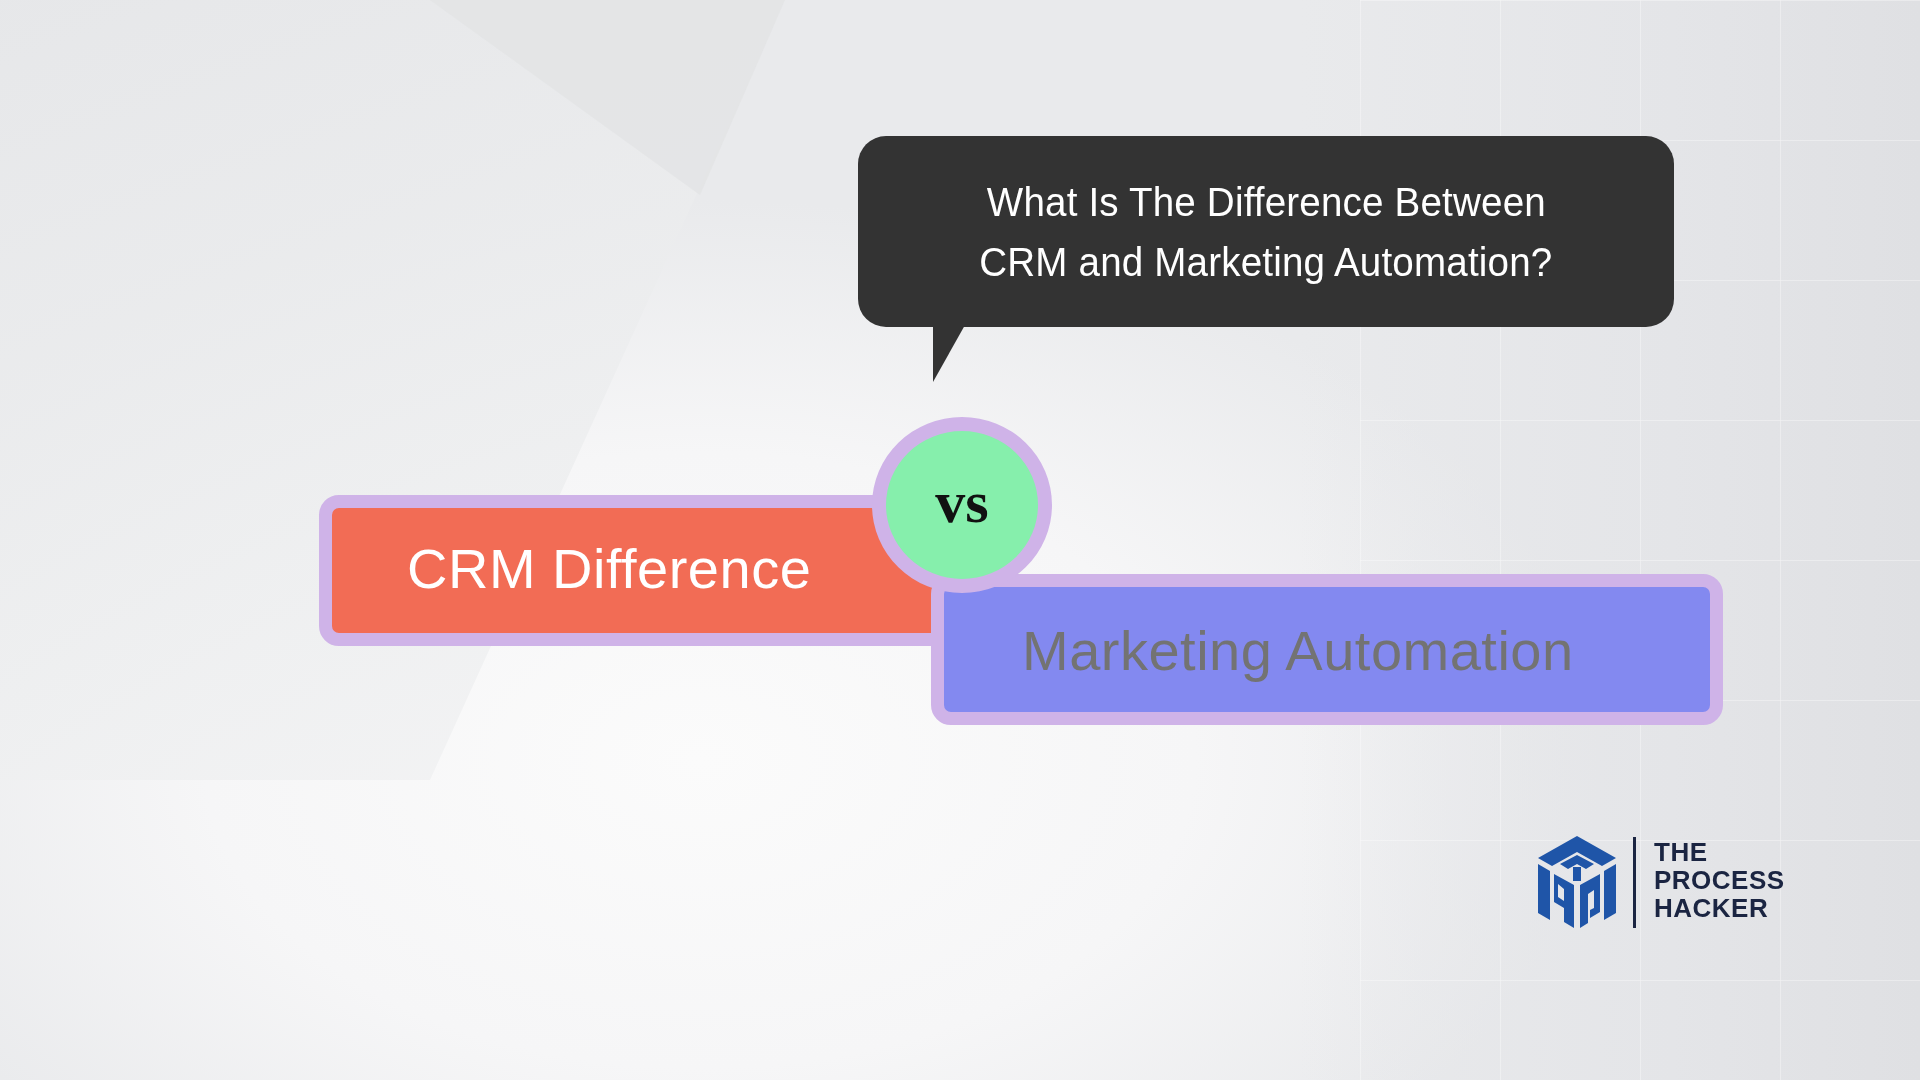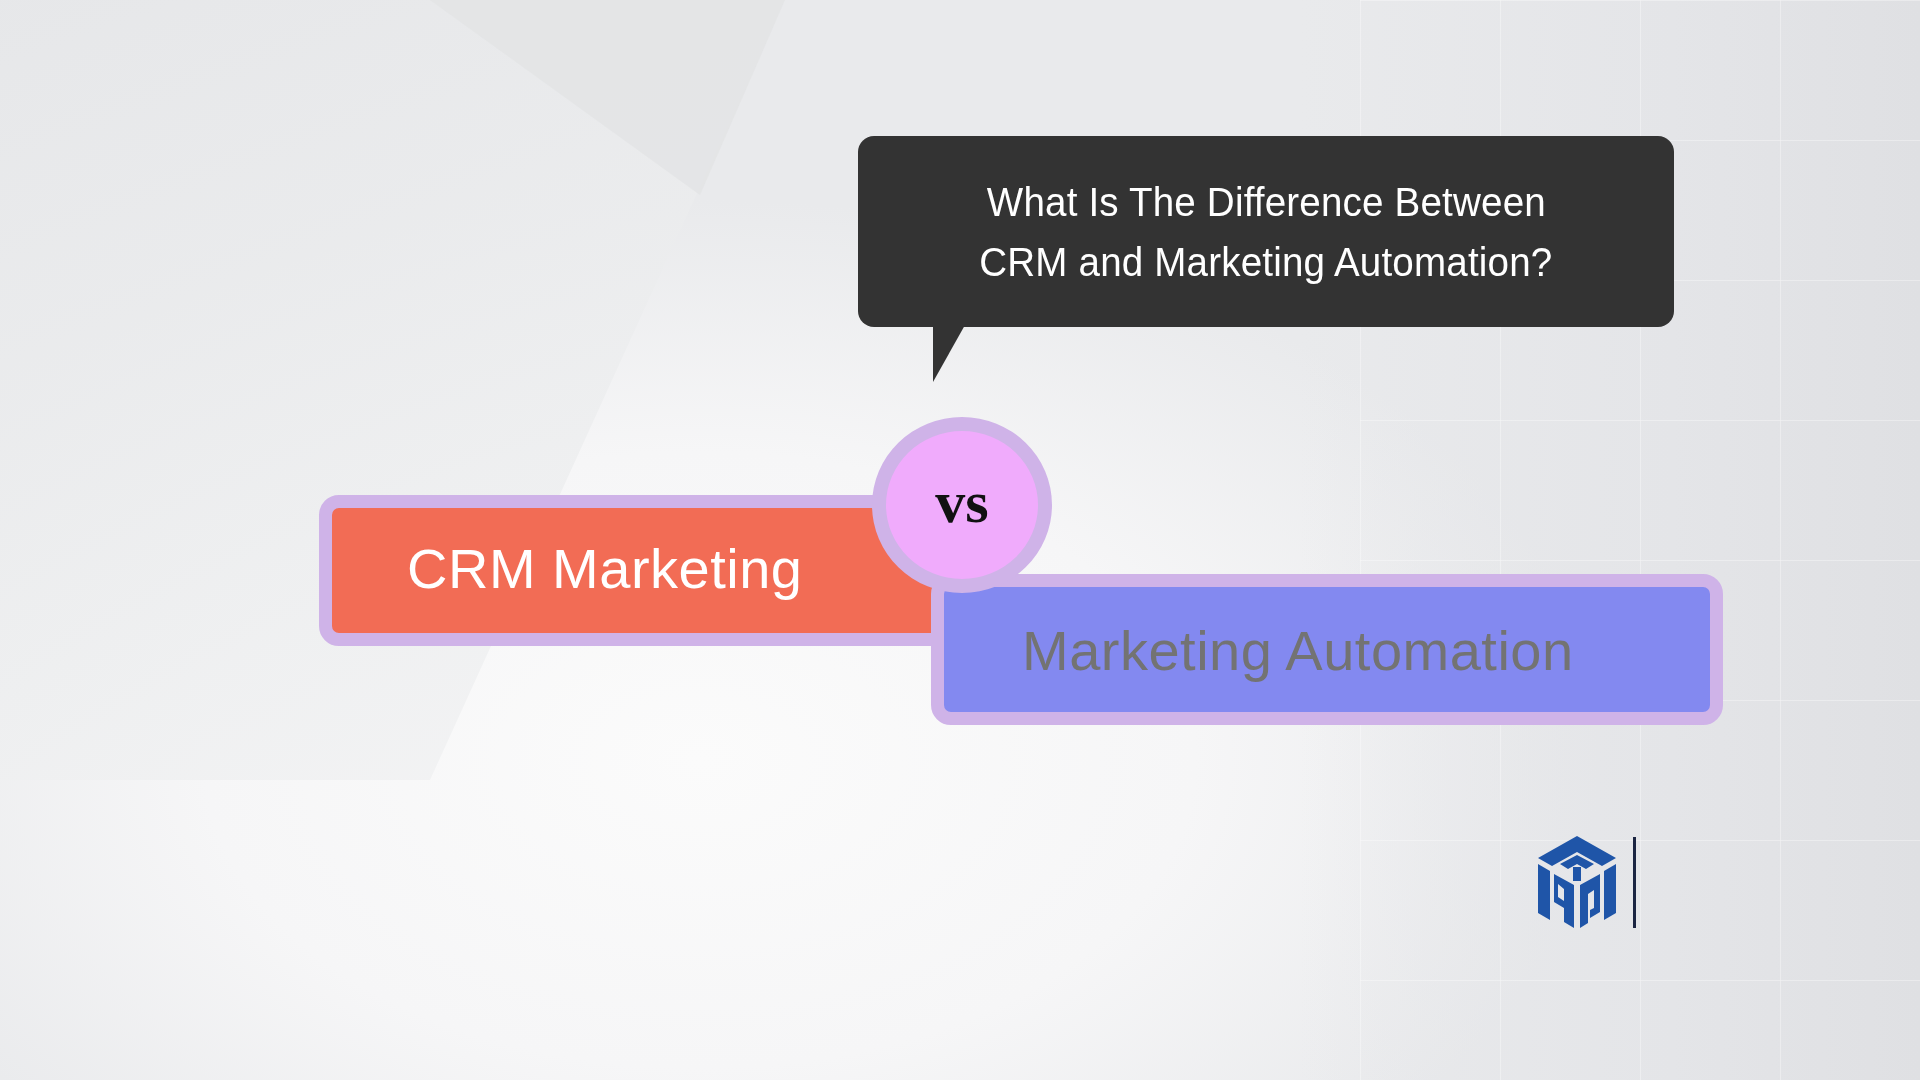--- a/index.html
+++ b/index.html
@@ -32,21 +32,21 @@
     position: absolute; top: 0; right: 0; width: 560px; height: 1080px;
     background-image:
       linear-gradient(to right, rgba(255,255,255,0.55) 1px, transparent 1px),
       linear-gradient(to bottom, rgba(255,255,255,0.55) 1px, transparent 1px);
     background-size: 140px 140px;
     opacity: 0.6;
   }
 
   .bubble {
     position: absolute; left: 858px; top: 136px; width: 816px; height: 191px;
-    background: #333333; border-radius: 16px;
+    background: #333333; border-radius: 28px;
     display: flex; flex-direction: column; justify-content: center; align-items: center;
   }
   .bubble-tail {
     position: absolute; left: 933px; top: 325px; width: 32px; height: 57px;
     background: #333333;
     clip-path: polygon(0 0, 100% 0, 0 100%);
   }
   .bubble-line {
     color: #ffffff; font-size: 41px; line-height: 60px; white-space: nowrap;
     font-family: "Liberation Sans", sans-serif;
@@ -72,21 +72,21 @@
   }
   .mkt-text {
     position: absolute; left: 1022px; top: 619px;
     color: #737373; font-size: 56px; line-height: 64px; white-space: nowrap;
     letter-spacing: 0.5px;
   }
 
   .vs-circle {
     position: absolute; left: 872px; top: 417px; width: 180px; height: 176px;
     box-sizing: border-box; border: 14px solid #cfb3e8; border-radius: 50%;
-    background: #f0abfc;
+    background: #86efac;
     display: flex; align-items: center; justify-content: center;
   }
   .vs-text {
     font-family: "Liberation Serif", "DejaVu Serif", serif; font-weight: bold;
     font-size: 60px; color: #111111; line-height: 1; margin-top: -6px;
   }
 
   .logo {
     position: absolute; left: 1536px; top: 834px; width: 250px; height: 98px;
   }
@@ -110,21 +110,21 @@
 <div class="bg-right"></div>
 <div class="bg-grid"></div>
 
 <div class="bubble">
   <div class="bubble-line">What Is The Difference Between</div>
   <div class="bubble-line">CRM and Marketing Automation?</div>
 </div>
 <div class="bubble-tail"></div>
 
 <div class="crm-box"></div>
-<div class="crm-text">CRM Marketing</div>
+<div class="crm-text">CRM Difference</div>
 
 <div class="mkt-box"></div>
 <div class="mkt-text">Marketing Automation</div>
 
 <div class="vs-circle">
   <span class="vs-text">vs</span>
 </div>
 
 <div class="logo">
   <svg class="logo-cube" viewBox="0 0 82 96" xmlns="http://www.w3.org/2000/svg">
@@ -135,13 +135,18 @@
       <rect x="37" y="33" width="8" height="14"></rect>
 
       <path d="M2 30 L14 37 L14 86 L2 79 Z"></path>
       <path d="M18 40 L38 51 L38 94 L28 88 L28 74 L18 68 Z M22 50 L22 63 L28 67 L28 55 Z" fill-rule="evenodd"></path>
 
       <path d="M80 30 L68 37 L68 86 L80 79 Z"></path>
       <path d="M64 40 L44 51 L44 94 L52 89 L52 60 L58 56 L58 74 L54 76 L54 84 L64 78 Z"></path>
     </g>
   </svg>
   <div class="logo-divider"></div>
+  <div class="logo-text">
+    <div>THE</div>
+    <div>PROCESS</div>
+    <div>HACKER</div>
+  </div>
 </div>
 
 </body></html>

